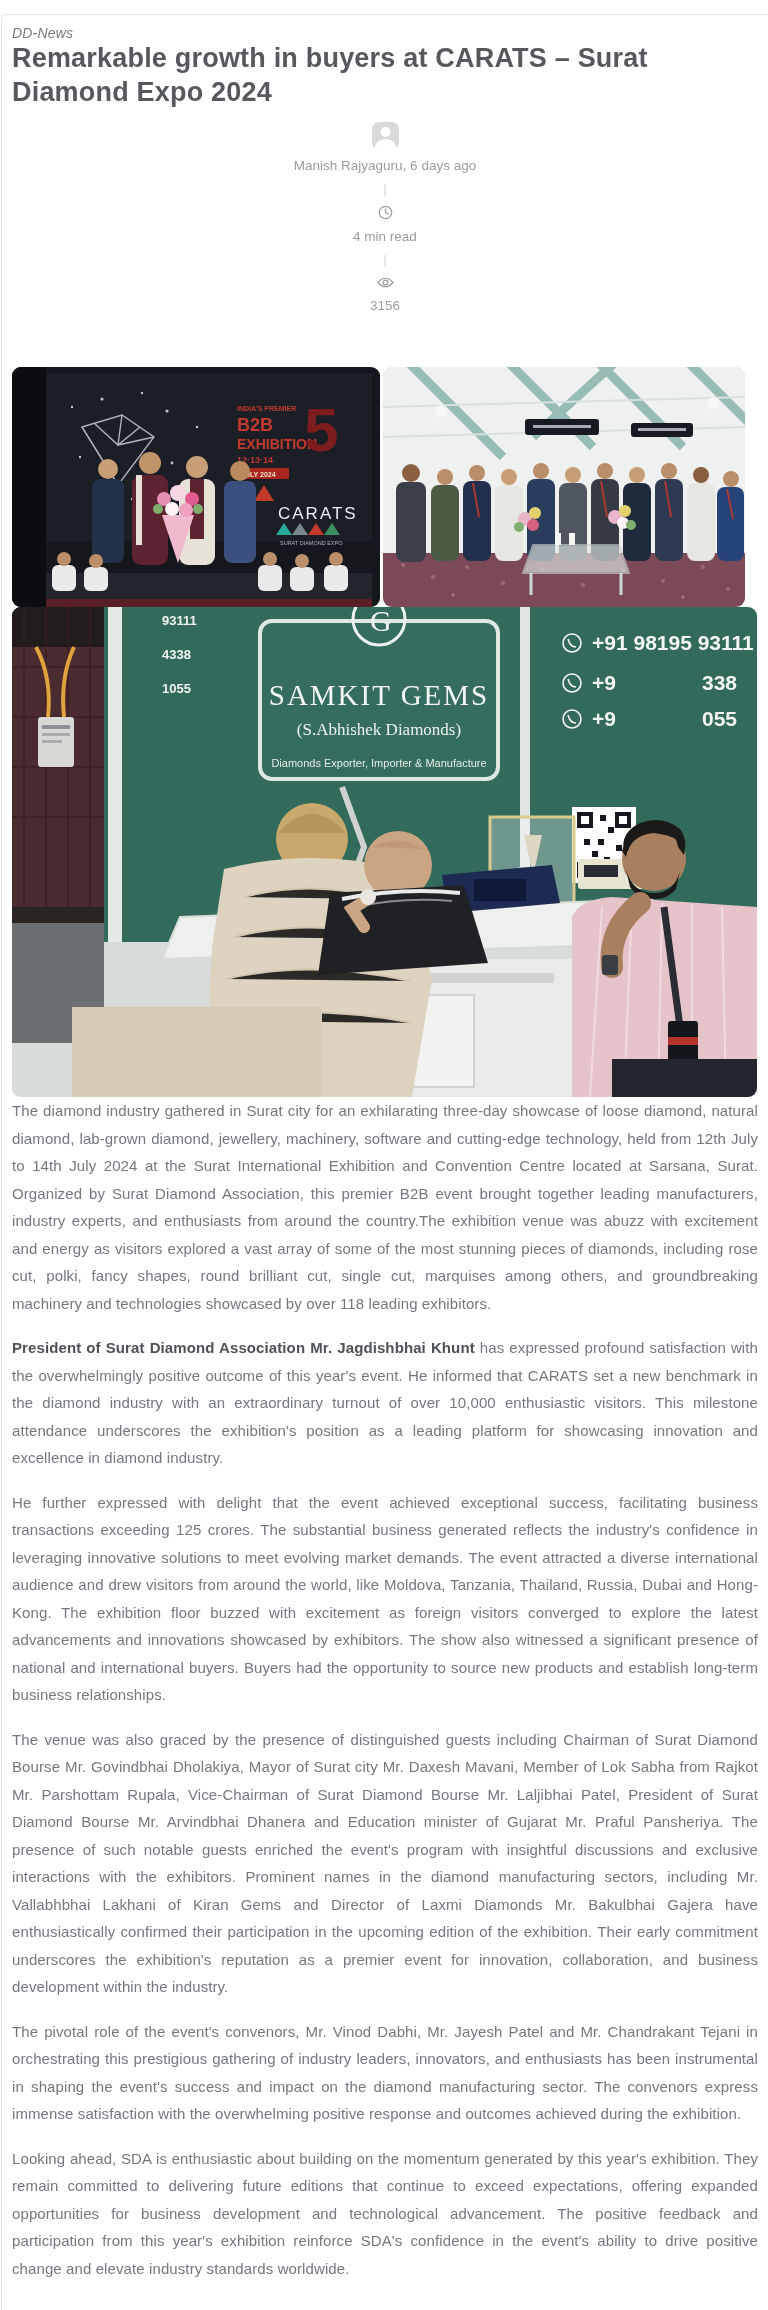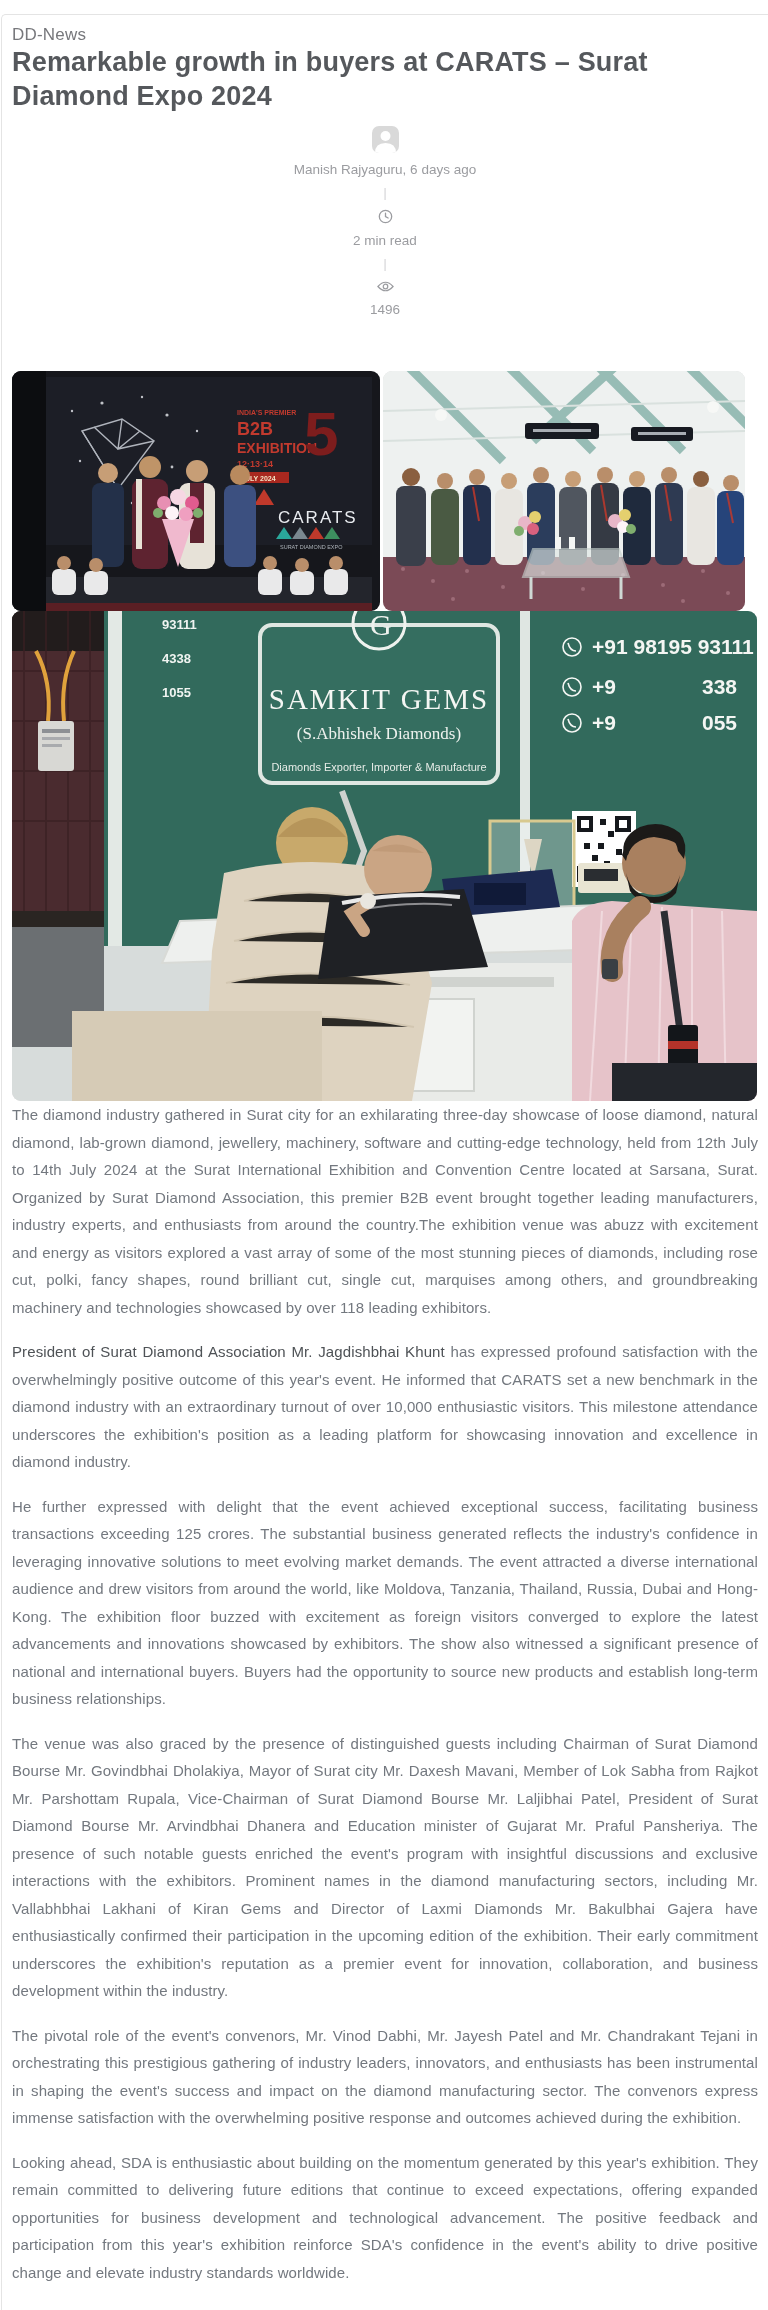--- a/index.html
+++ b/index.html
@@ -7,41 +7,41 @@
   .page { width:768px; height:2310px; overflow:hidden; background:#fff; }
   .card {
     margin:14px 0 0 1px;
     border-top:1px solid #e4e4e4;
     border-left:1px solid #e4e4e4;
     border-top-left-radius:5px;
     min-height:2296px;
     padding:8px 10px 20px 10px;
     background:#fff;
   }
-  .category { color:#77787c; font-size:17px; letter-spacing:.2px; padding-top:2px; }
+  .category { font-style:italic; color:#77787c; font-size:14px; letter-spacing:.2px; padding-top:2px; }
   h1.title {
     font-size:27px; line-height:34px; font-weight:700; color:#55585c; letter-spacing:.2px;
   }
   .meta { margin-top:13px; display:flex; align-items:center; gap:9px; color:#9b9ca0; font-size:13.5px;flex-direction:column; }
   .avatar { width:27px; height:27px; border-radius:7px; background:#d9d9d9; position:relative; overflow:hidden; flex:0 0 auto; }
   .avatar svg { display:block; }
   .meta .sep { color:#cfcfd2; font-size:12px; padding:0 2px; }
   .meta .ico { display:inline-flex; align-items:center; }
   .imgrow { margin-top:54px; display:flex; gap:3px; }
   .photo { border-radius:9px; overflow:hidden; background:#ddd; }
   .photo svg { display:block; }
   .photo-left  { width:368px; height:240px; }
   .photo-right { width:362px; height:240px; }
   .photo-big { width:745px; height:490px; border-radius:9px; overflow:hidden; }
   .article { width:746px; }
   .article p {
     font-size:15px; line-height:27.5px; color:#73787f;
     text-align:justify; margin-bottom:17px; letter-spacing:.1px;
   }
-  .article p b { color:#4e5256; font-weight:400; }
+  .article p b { color:#4e5256; font-weight:700; }
   .serif { font-family:"Liberation Serif", serif; }
 </style>
 </head>
 <body>
 
 <div class="page">
   <div class="card">
 
     <div class="category">DD-News</div>
 
@@ -55,29 +55,29 @@
         </svg>
       </span>
       <span>Manish Rajyaguru, 6 days ago</span>
       <span class="sep">|</span>
       <span class="ico">
         <svg width="15" height="15" viewBox="0 0 16 16">
           <circle cx="8" cy="8" r="6.6" fill="none" stroke="#9b9ca0" stroke-width="1.4"></circle>
           <path d="M8 4.5 V8 L10.8 9.6" fill="none" stroke="#9b9ca0" stroke-width="1.4" stroke-linecap="round"></path>
         </svg>
       </span>
-      <span>2 min read</span>
+      <span>4 min read</span>
       <span class="sep">|</span>
       <span class="ico">
         <svg width="17" height="13" viewBox="0 0 18 13">
           <path d="M1 6.5 Q9 -2.5 17 6.5 Q9 15.5 1 6.5 Z" fill="none" stroke="#9b9ca0" stroke-width="1.3"></path>
           <circle cx="9" cy="6.5" r="2.4" fill="none" stroke="#9b9ca0" stroke-width="1.3"></circle>
         </svg>
       </span>
-      <span>1496</span>
+      <span>3156</span>
     </div>
 
     <div class="imgrow">
 
       <div class="photo photo-left">
         <svg width="368" height="240" viewBox="0 0 368 240" preserveAspectRatio="none">
           <rect width="368" height="240" fill="#16171c"></rect>
           <rect x="0" y="0" width="34" height="240" fill="#0c0d10"></rect>
           <rect x="34" y="6" width="326" height="168" fill="#1c1e26"></rect>
 

